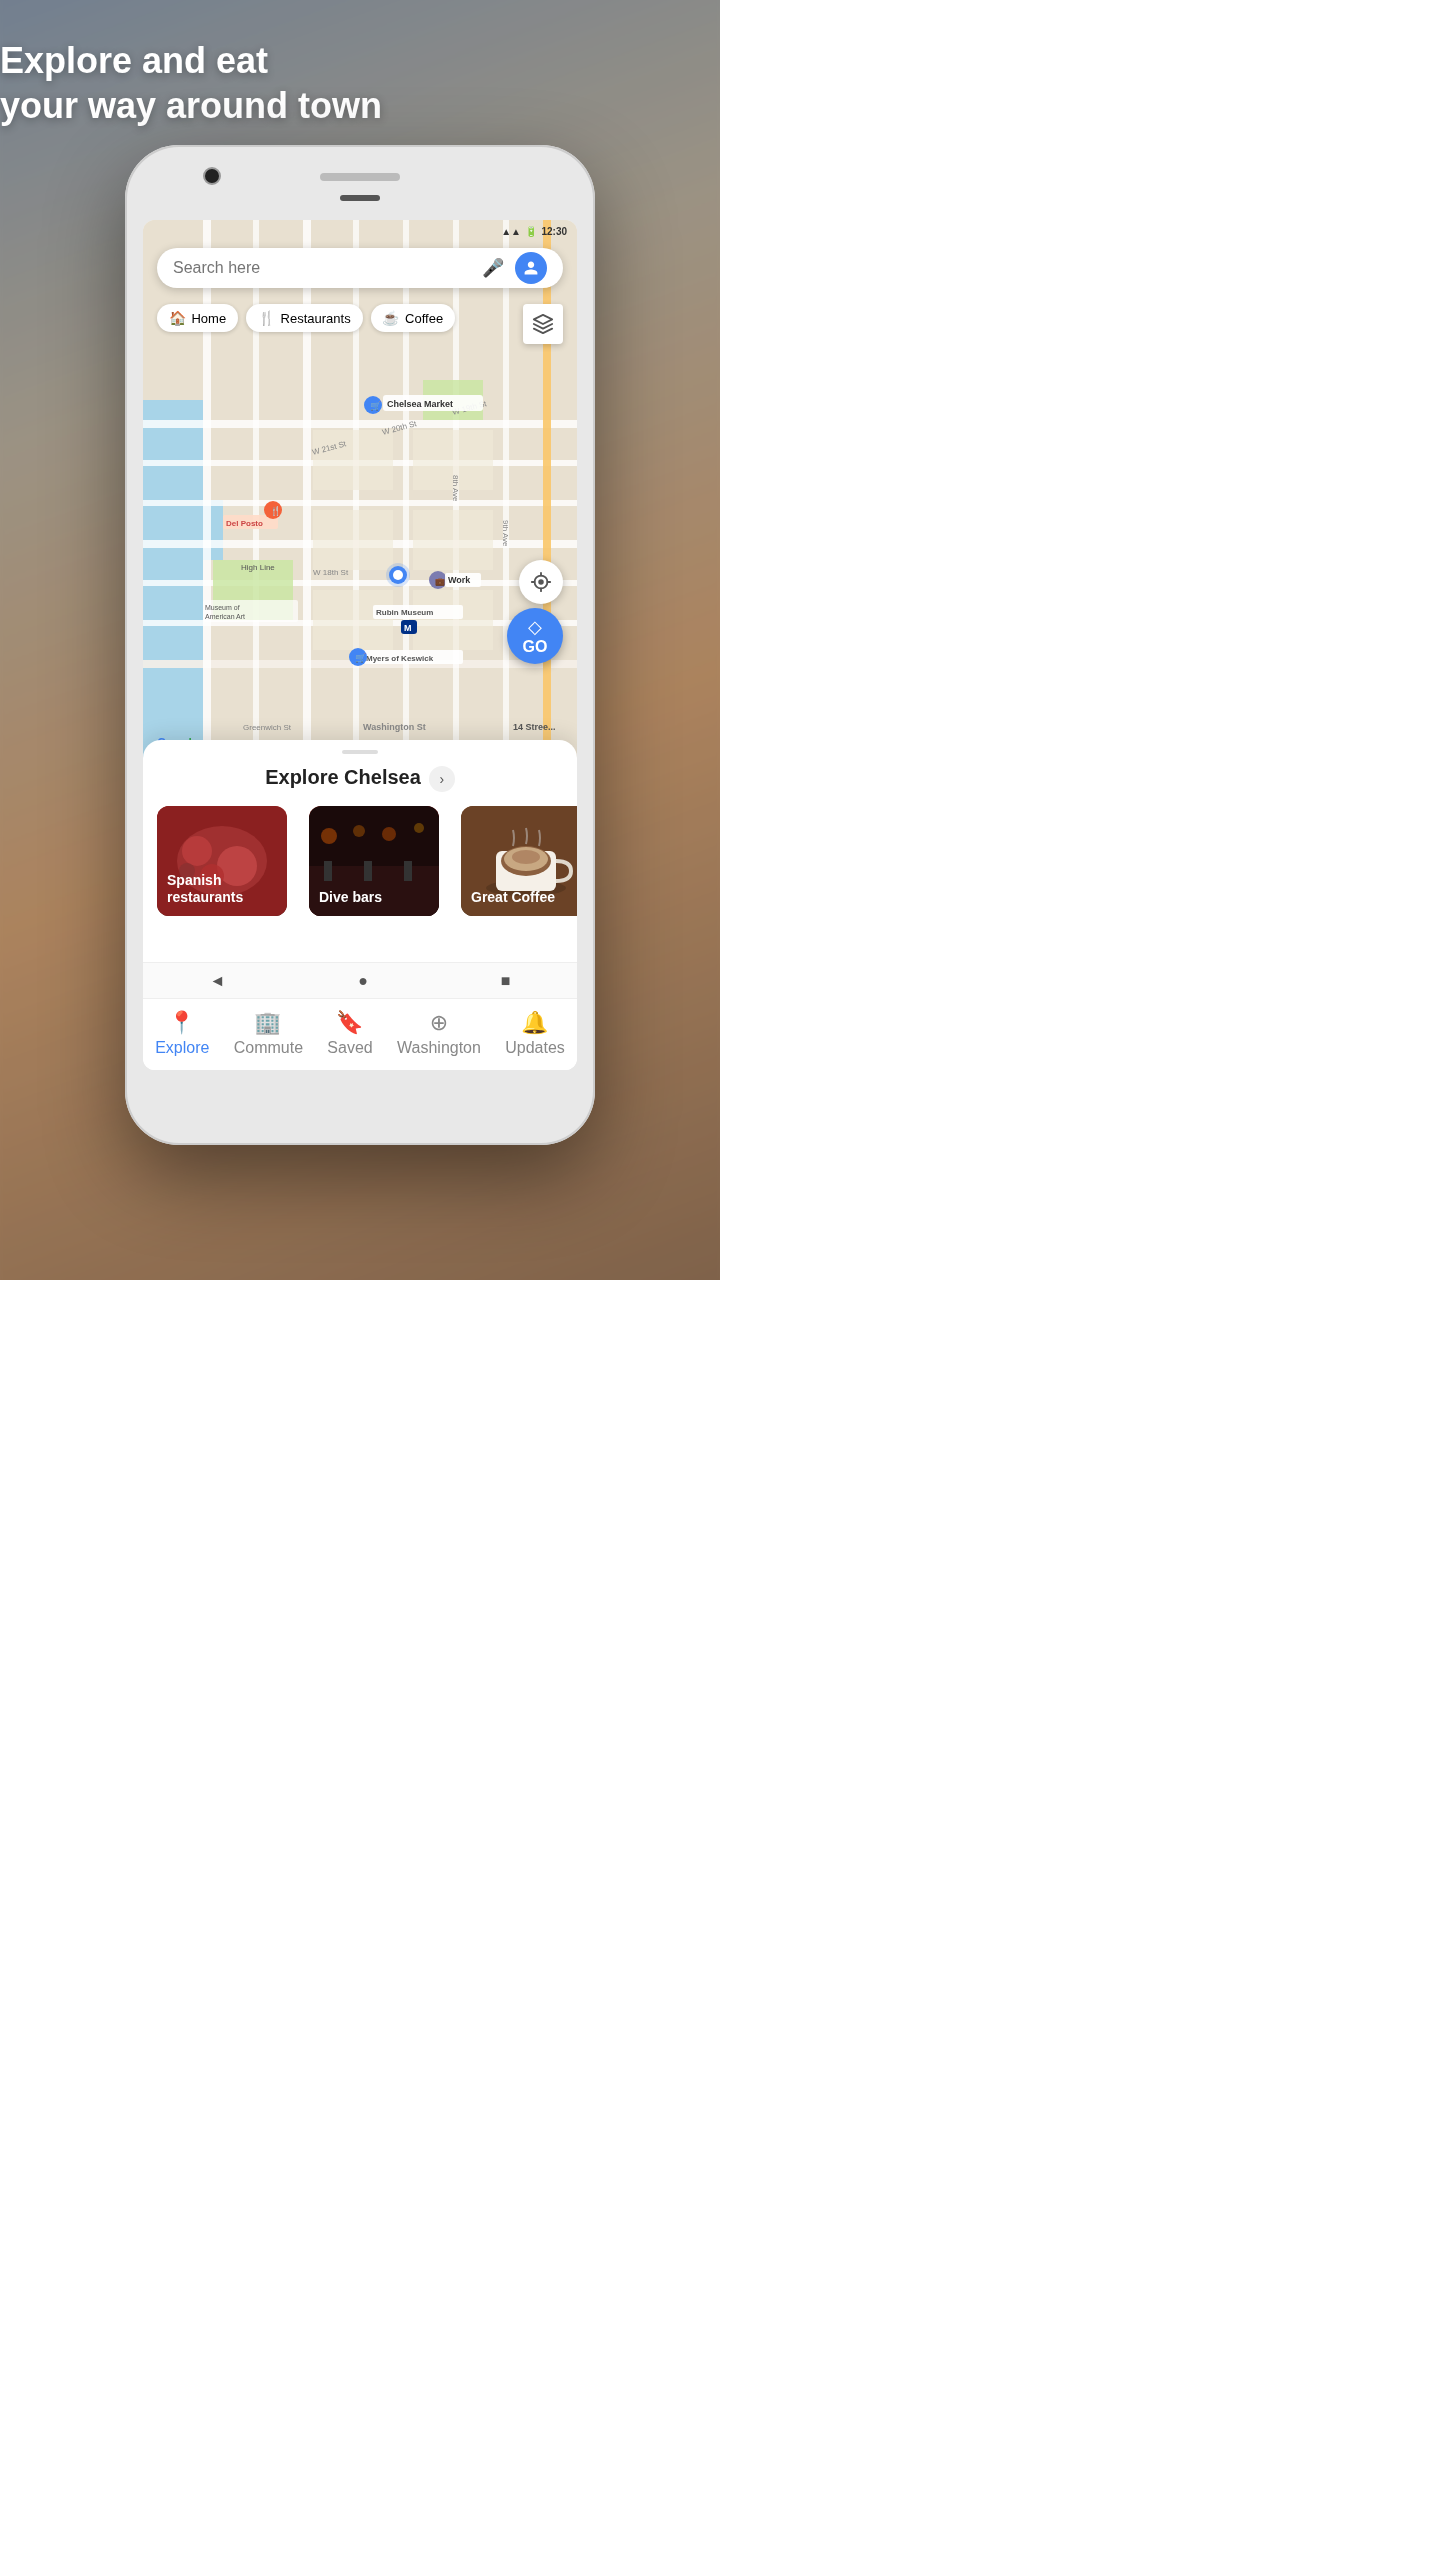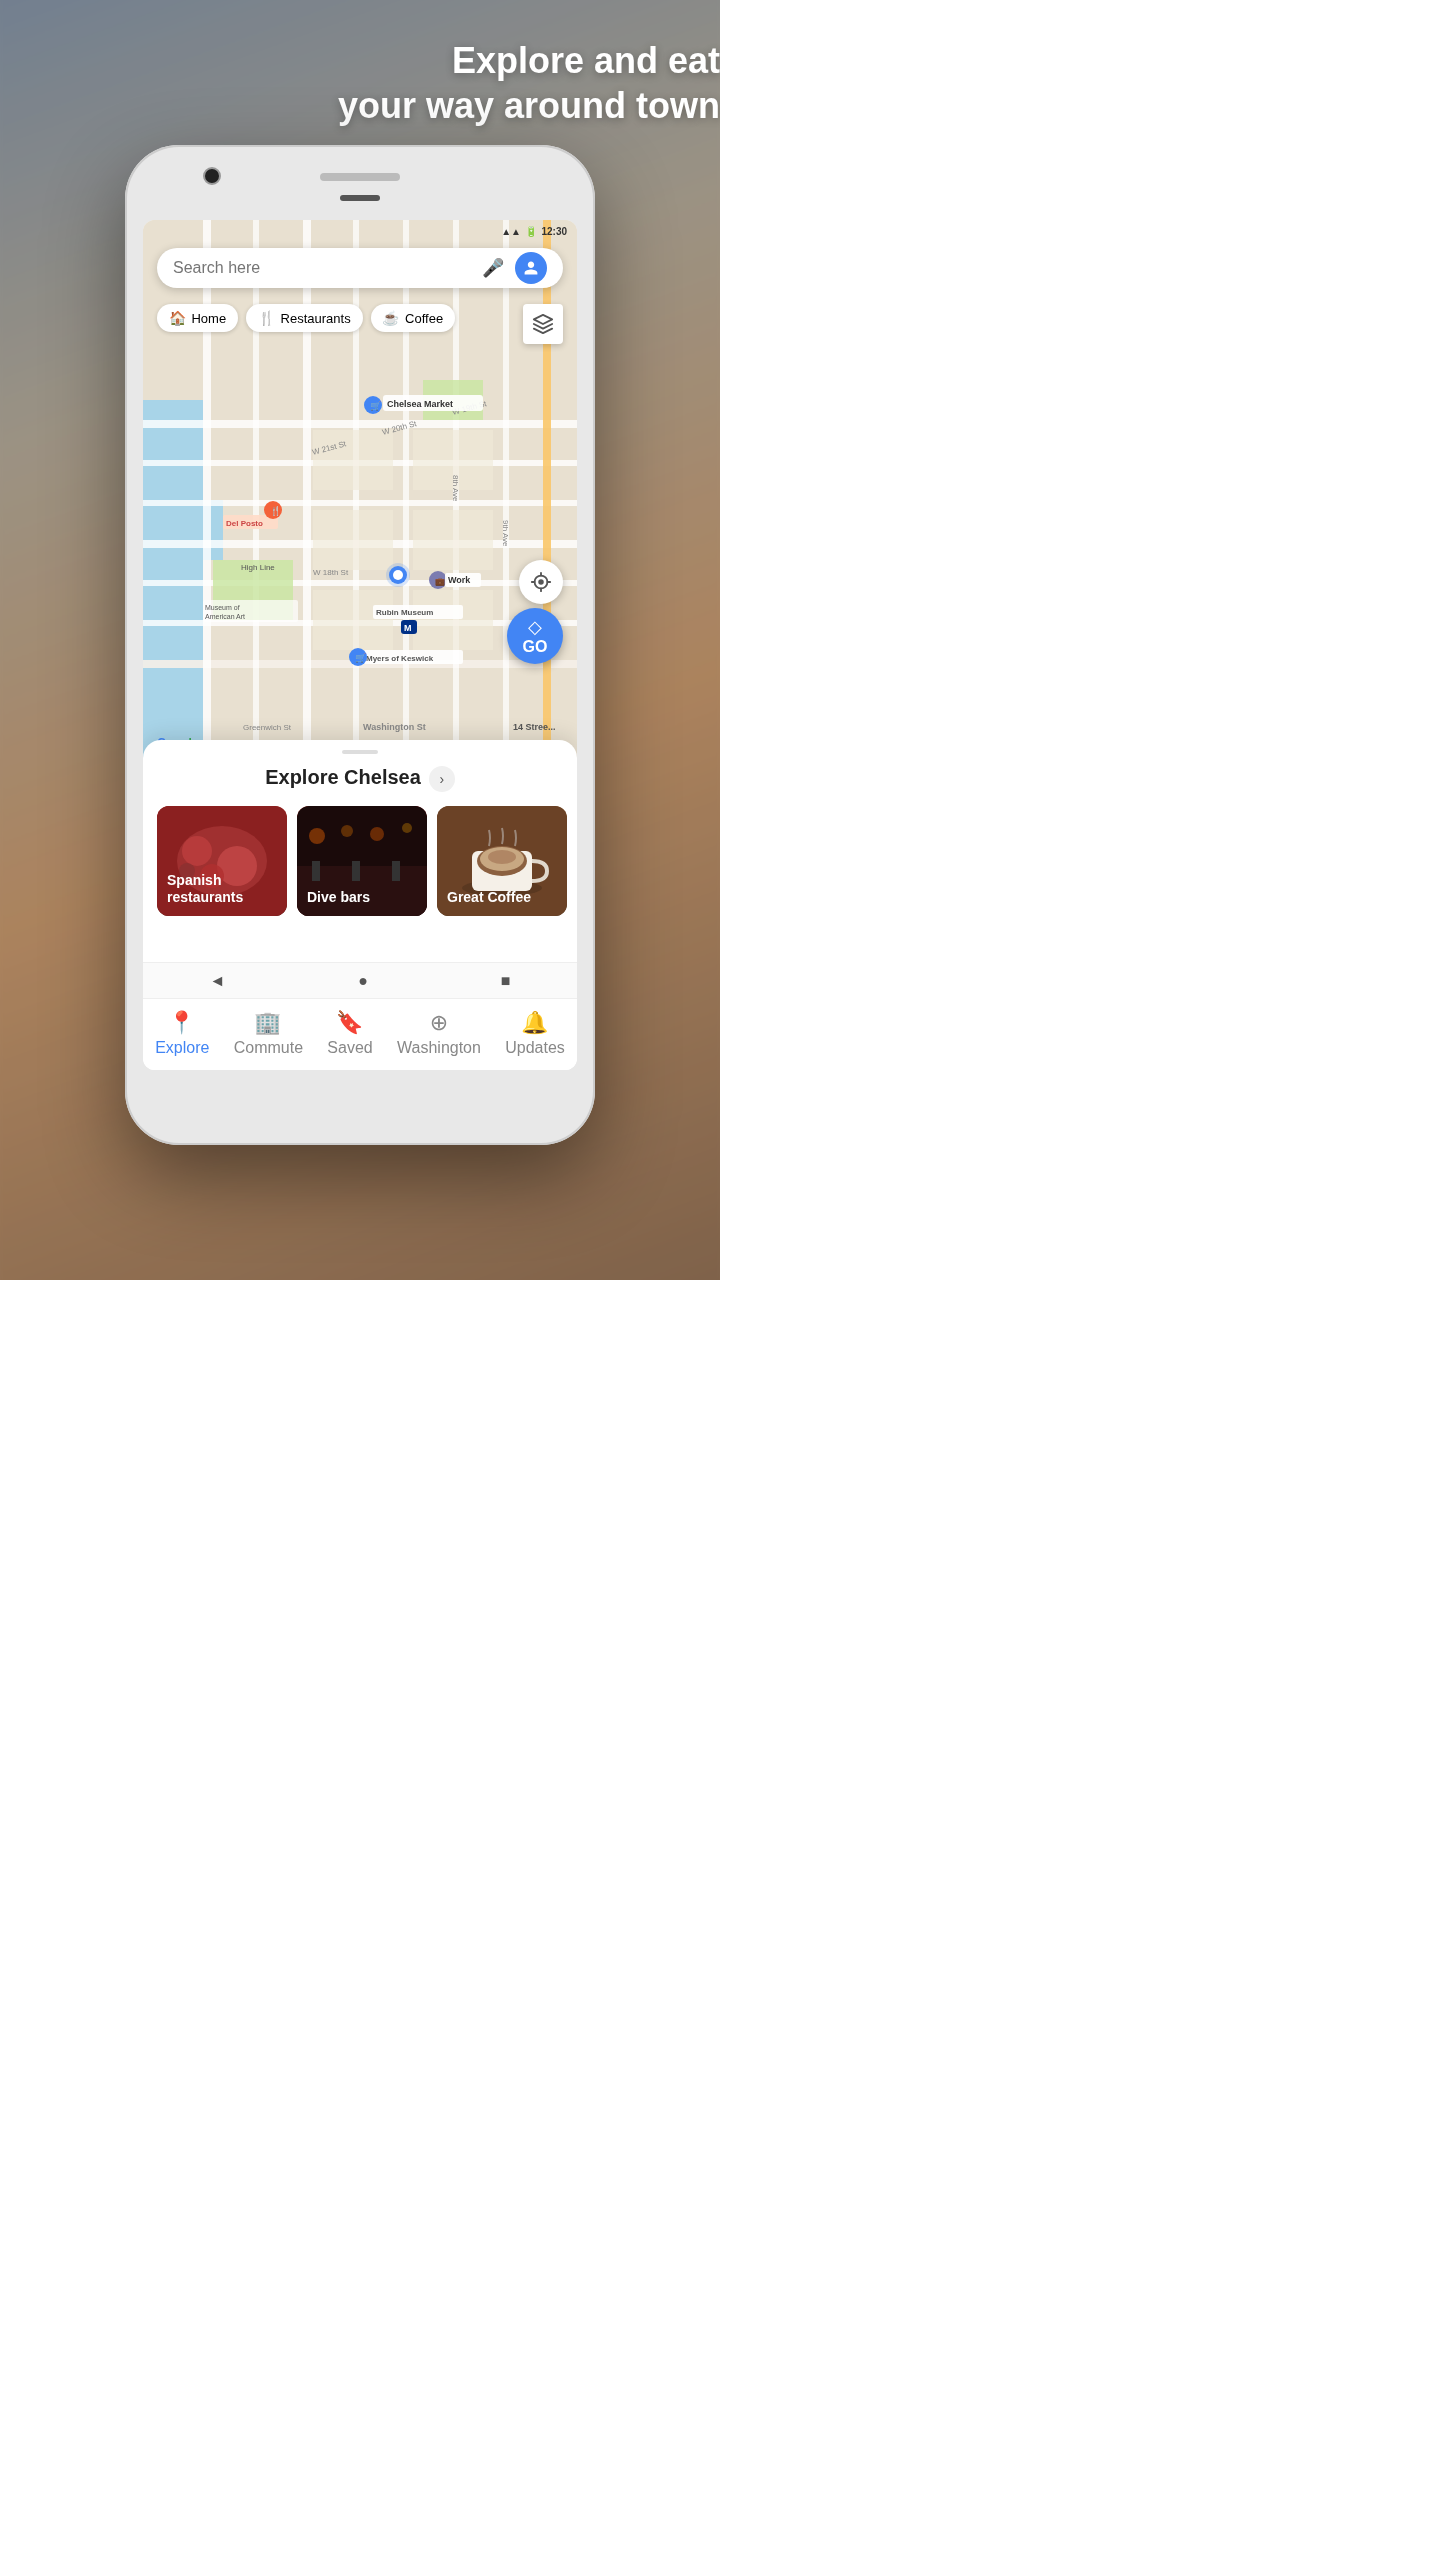--- a/index.html
+++ b/index.html
@@ -25,24 +25,23 @@
       position: absolute;
       inset: 0;
       background: rgba(60,50,40,0.18);
     }
 
     
     .headline {
       position: absolute;
       top: 38px;
       left: 0; right: 0;
-      text-align: right;
+      text-align: left;
       color: #fff;
       z-index: 10;
-      padding-left: 40px;
     }
 
     .headline-text {
       font-size: 36px;
       font-weight: 700;
       line-height: 1.25;
       text-shadow: 0 2px 8px rgba(0,0,0,0.3);
     }
 
     
@@ -329,21 +328,21 @@
       align-items: center;
       justify-content: center;
       font-size: 14px;
       color: #555;
       cursor: pointer;
     }
 
     
     .cards-row {
       display: flex;
-      gap: 10px;
+      gap: 22px;
       padding: 0 14px;
       overflow-x: auto;
       scrollbar-width: none;
     }
 
     .cards-row::-webkit-scrollbar { display: none; }
 
     .card {
       position: relative;
       min-width: 130px;

